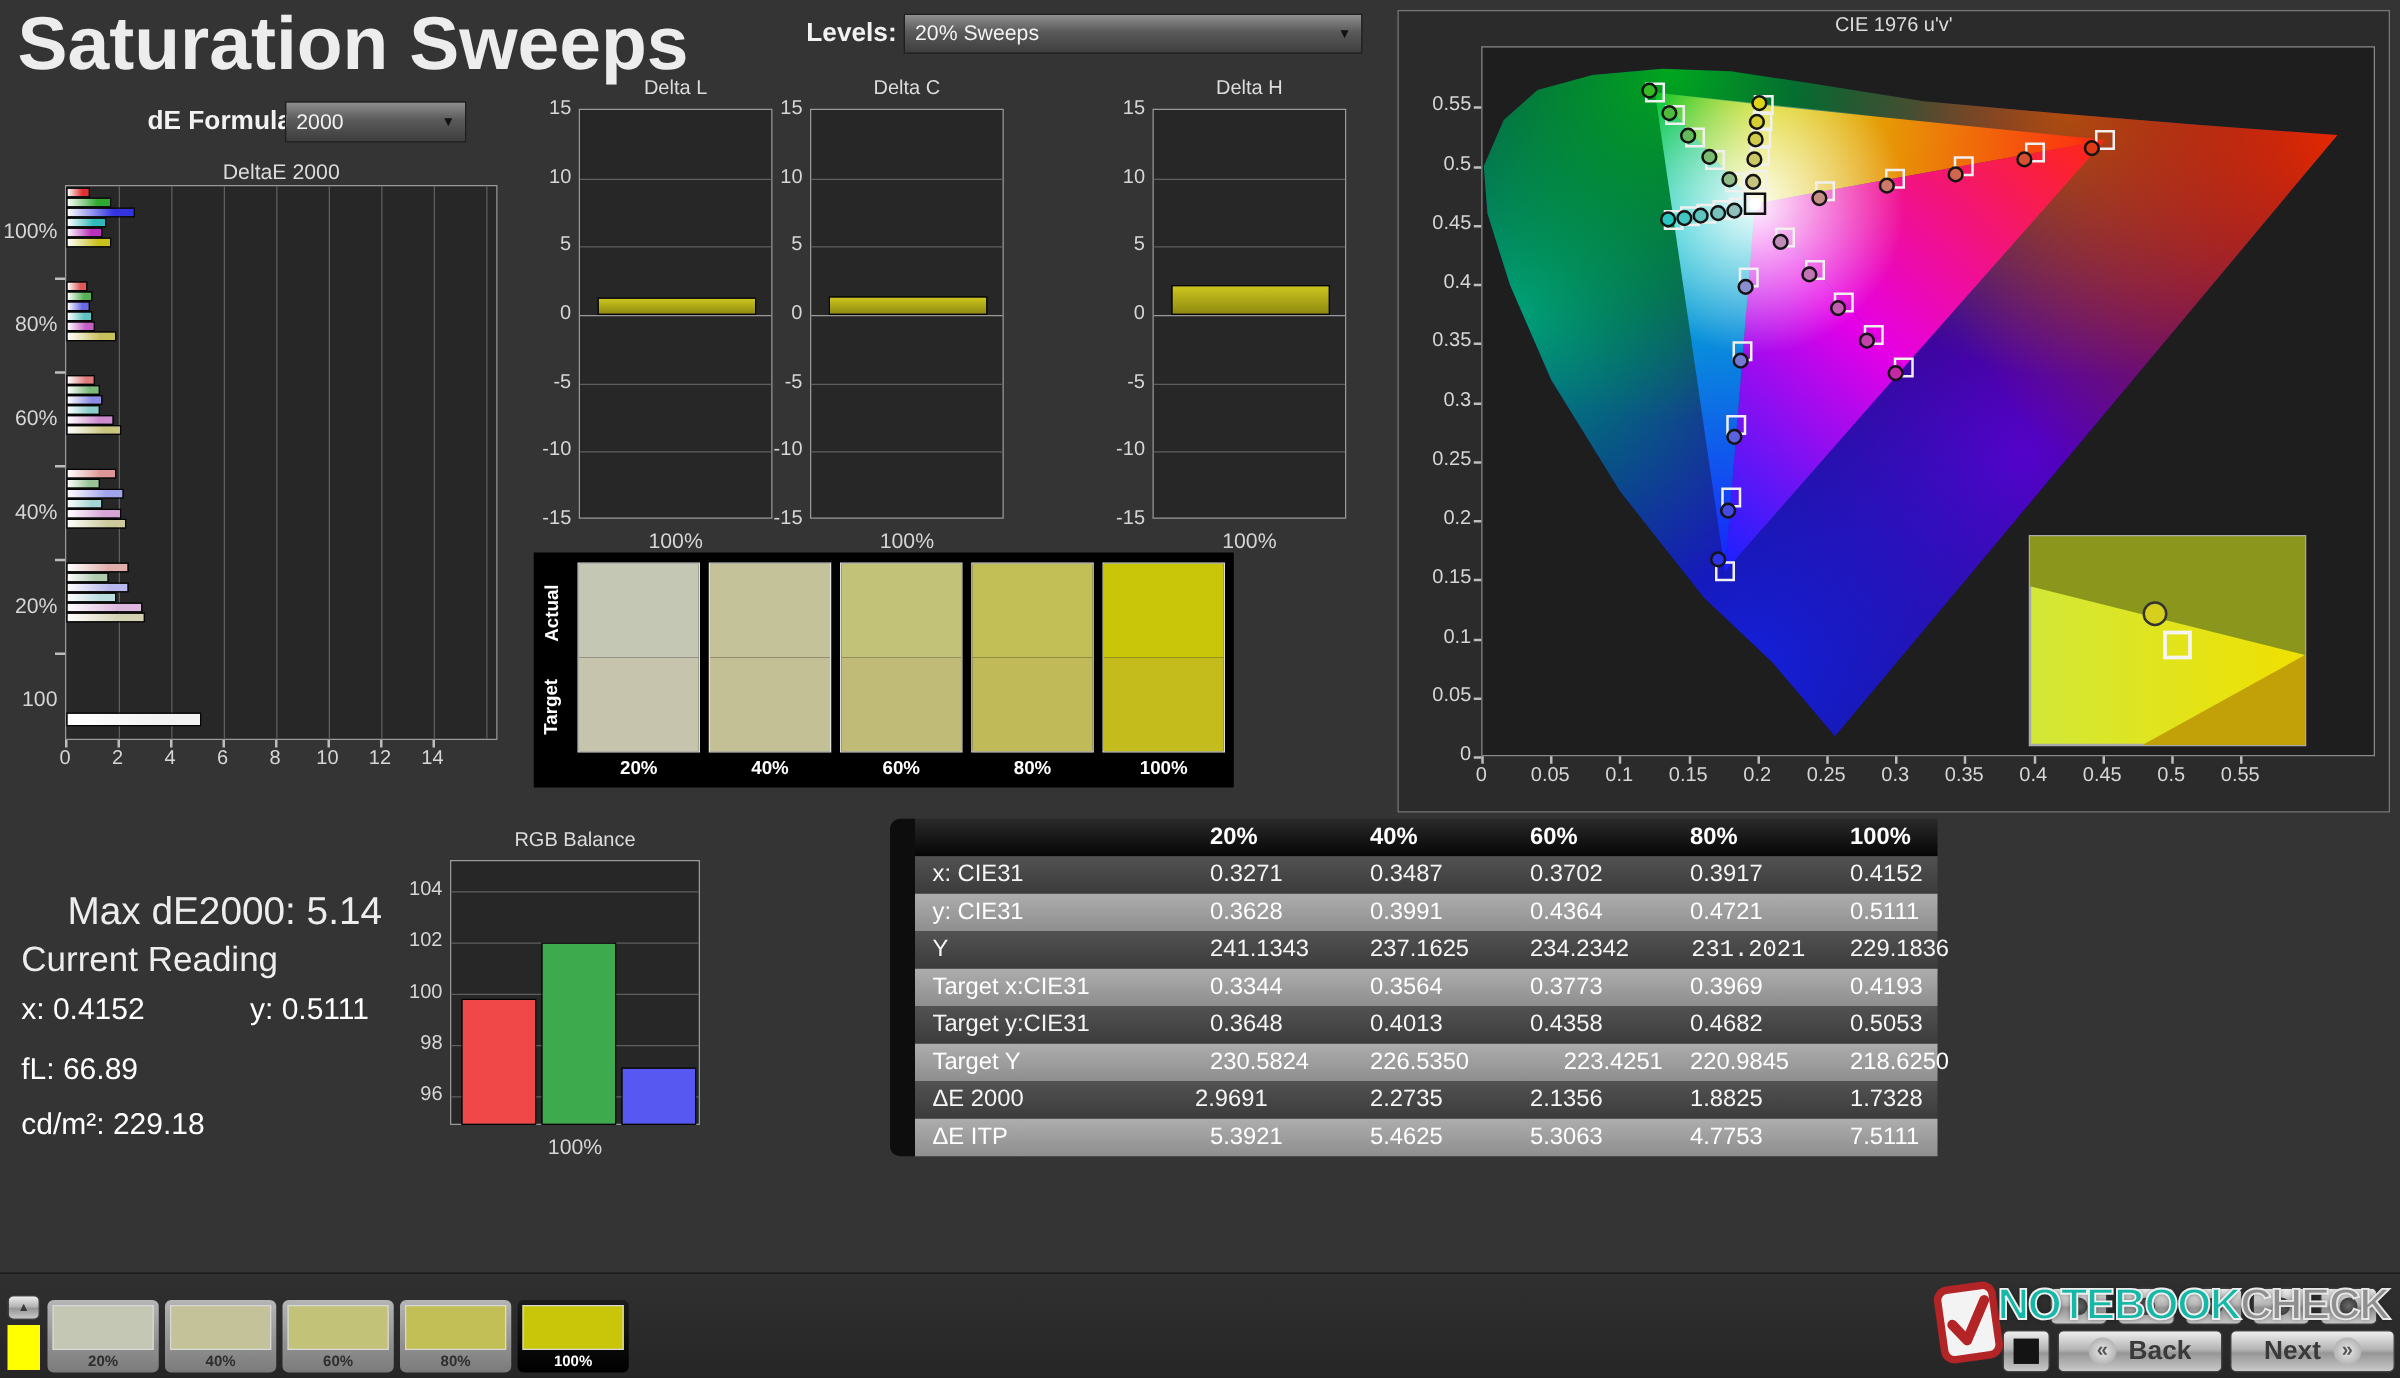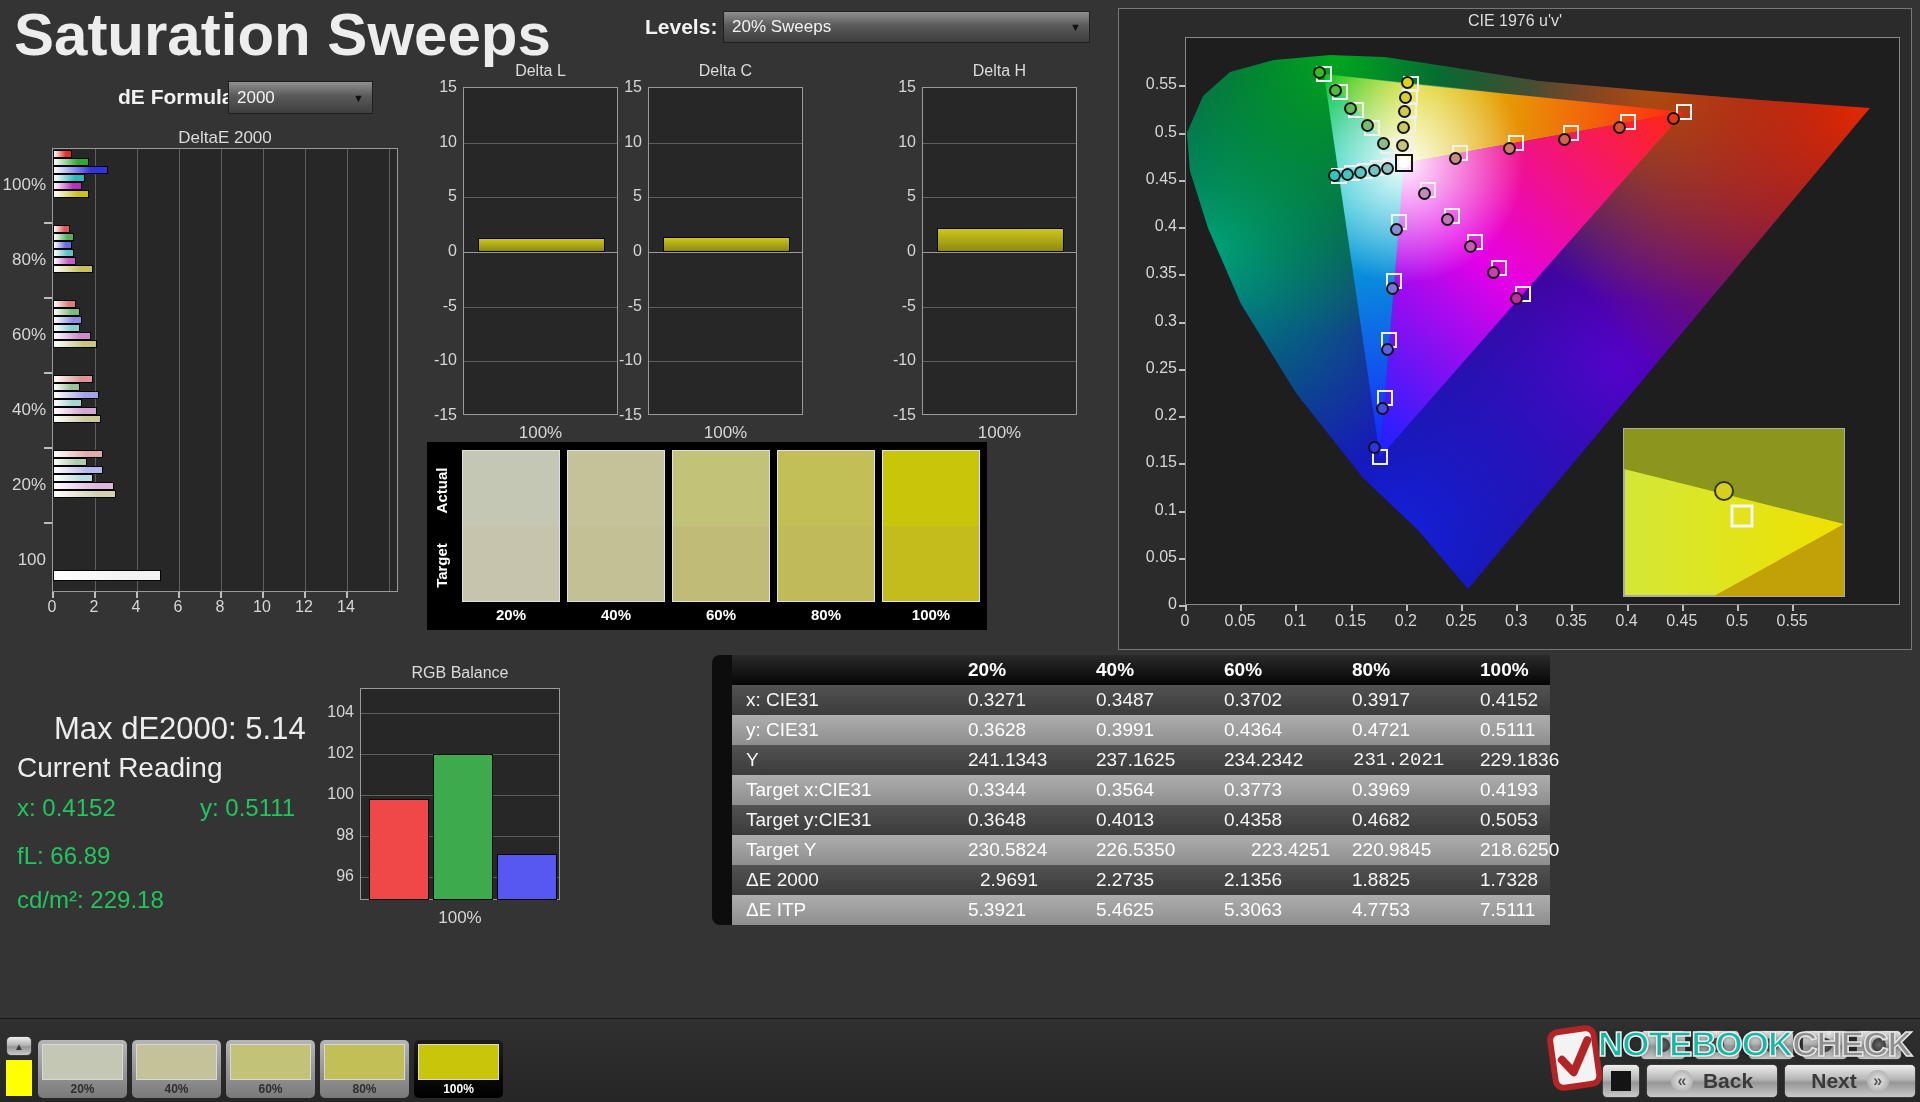--- a/index.html
+++ b/index.html
@@ -18,21 +18,21 @@
   .zeroline{background:#9a9a9a;}
   .bar{position:absolute;border:1px solid #050505;box-sizing:border-box;}
   .ticklabel{position:absolute;font-size:16px;color:#d6d6d6;}
   .grouplabel{position:absolute;font-size:17px;color:#d6d6d6;text-align:right;}
   .swpanel{background:#000;}
   .rotlabel{position:absolute;color:#fff;font-size:15px;font-weight:bold;transform:rotate(-90deg);transform-origin:center;white-space:nowrap;}
   .swatch{position:absolute;border:1px solid #e0e0e0;box-sizing:border-box;}
   .swlabel{position:absolute;color:#fff;font-size:15px;font-weight:bold;text-align:center;}
   .bigstat{font-size:31px;color:#ededed;}
   .midstat{font-size:28px;color:#ededed;}
-  .smallstat{font-size:24px;color:#22c55e;}
+  .smallstat{font-size:24px;color:#ffffff;}
   .ciepanel{background:#2b2b2b;border:1px solid #787878;box-sizing:border-box;}
   .cieplot{background:#1e1e1e;border:1px solid #8a8a8a;box-sizing:border-box;}
   .cie-sq{position:absolute;border:2px solid #f0f0f0;background:transparent;box-sizing:border-box;}
   .cie-dot{position:absolute;border:2px solid #141414;border-radius:50%;box-sizing:border-box;}
   .tbl-header{background:linear-gradient(#2a2a2a,#050505);color:#fff;font-weight:bold;}
   .tbl-cell{position:absolute;font-size:19px;white-space:nowrap;}
   .row-dark{background:linear-gradient(#525252,#3b3b3b);color:#f5f5f5;}
   .row-light{background:linear-gradient(#adadad,#8e8e8e);color:#fff;}
   .bottombar{background:linear-gradient(#303030,#262626);border-top:1px solid #161616;}
   .tile{position:absolute;border-radius:5px;box-sizing:border-box;}
@@ -301,21 +301,21 @@
       <div class="row-light" style="position: absolute; left: 732px; top: 835px; width: 818px; height: 30px;">
         <div class="tbl-cell" style="left: 14px; top: 4px;">Target Y</div>
         <div class="tbl-cell" style="left: 236px; top: 4px;">230.5824</div>
         <div class="tbl-cell" style="left: 364px; top: 4px;">226.5350</div>
         <div class="tbl-cell" style="left: 492px; top: 4px; margin-left: 27px;">223.4251</div>
         <div class="tbl-cell" style="left: 620px; top: 4px;">220.9845</div>
         <div class="tbl-cell" style="left: 748px; top: 4px;">218.6250</div>
       </div>
       <div class="row-dark" style="position: absolute; left: 732px; top: 865px; width: 818px; height: 30px;">
         <div class="tbl-cell" style="left: 14px; top: 4px;">ΔE 2000</div>
-        <div class="tbl-cell" style="left: 248px; top: 4px;">2.9691</div>
+        <div class="tbl-cell" style="left: 224px; top: 4px;">2.9691</div>
         <div class="tbl-cell" style="left: 364px; top: 4px;">2.2735</div>
         <div class="tbl-cell" style="left: 492px; top: 4px;">2.1356</div>
         <div class="tbl-cell" style="left: 620px; top: 4px;">1.8825</div>
         <div class="tbl-cell" style="left: 748px; top: 4px; text-align: right;">1.7328</div>
       </div>
       <div class="row-light" style="position: absolute; left: 732px; top: 895px; width: 818px; height: 30px;">
         <div class="tbl-cell" style="left: 14px; top: 4px;">ΔE ITP</div>
         <div class="tbl-cell" style="left: 236px; top: 4px;">5.3921</div>
         <div class="tbl-cell" style="left: 364px; top: 4px;">5.4625</div>
         <div class="tbl-cell" style="left: 492px; top: 4px;">5.3063</div>

